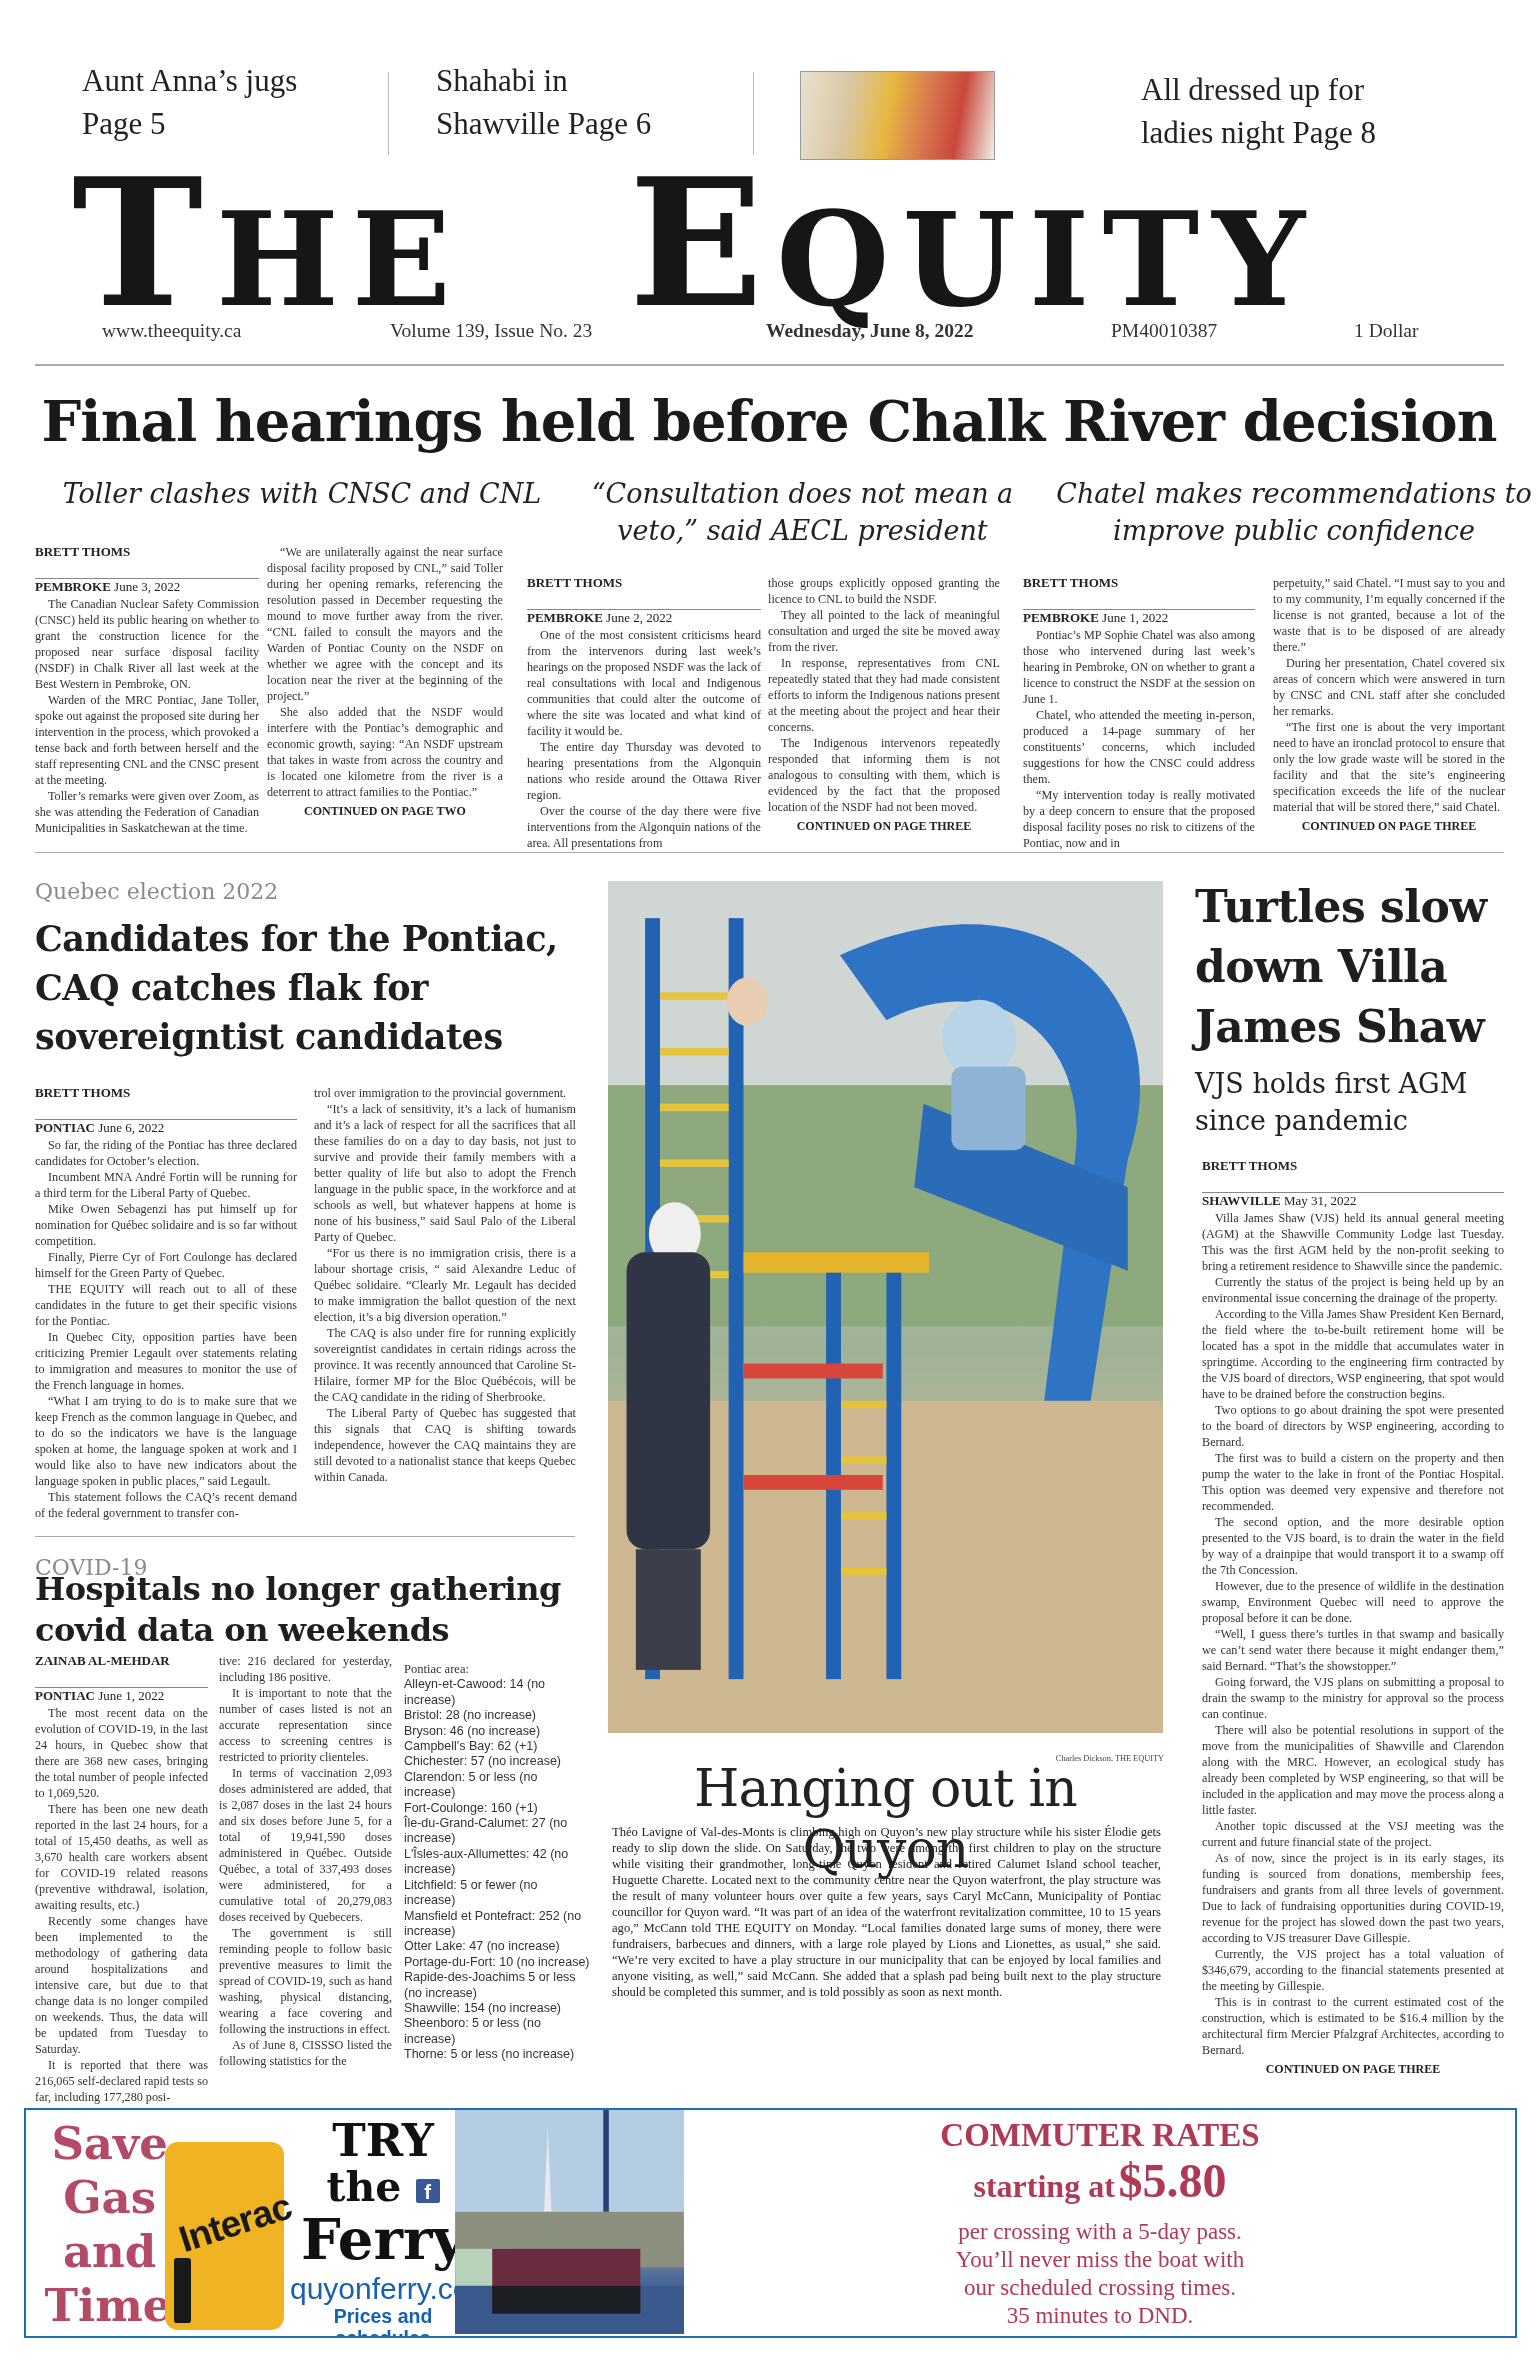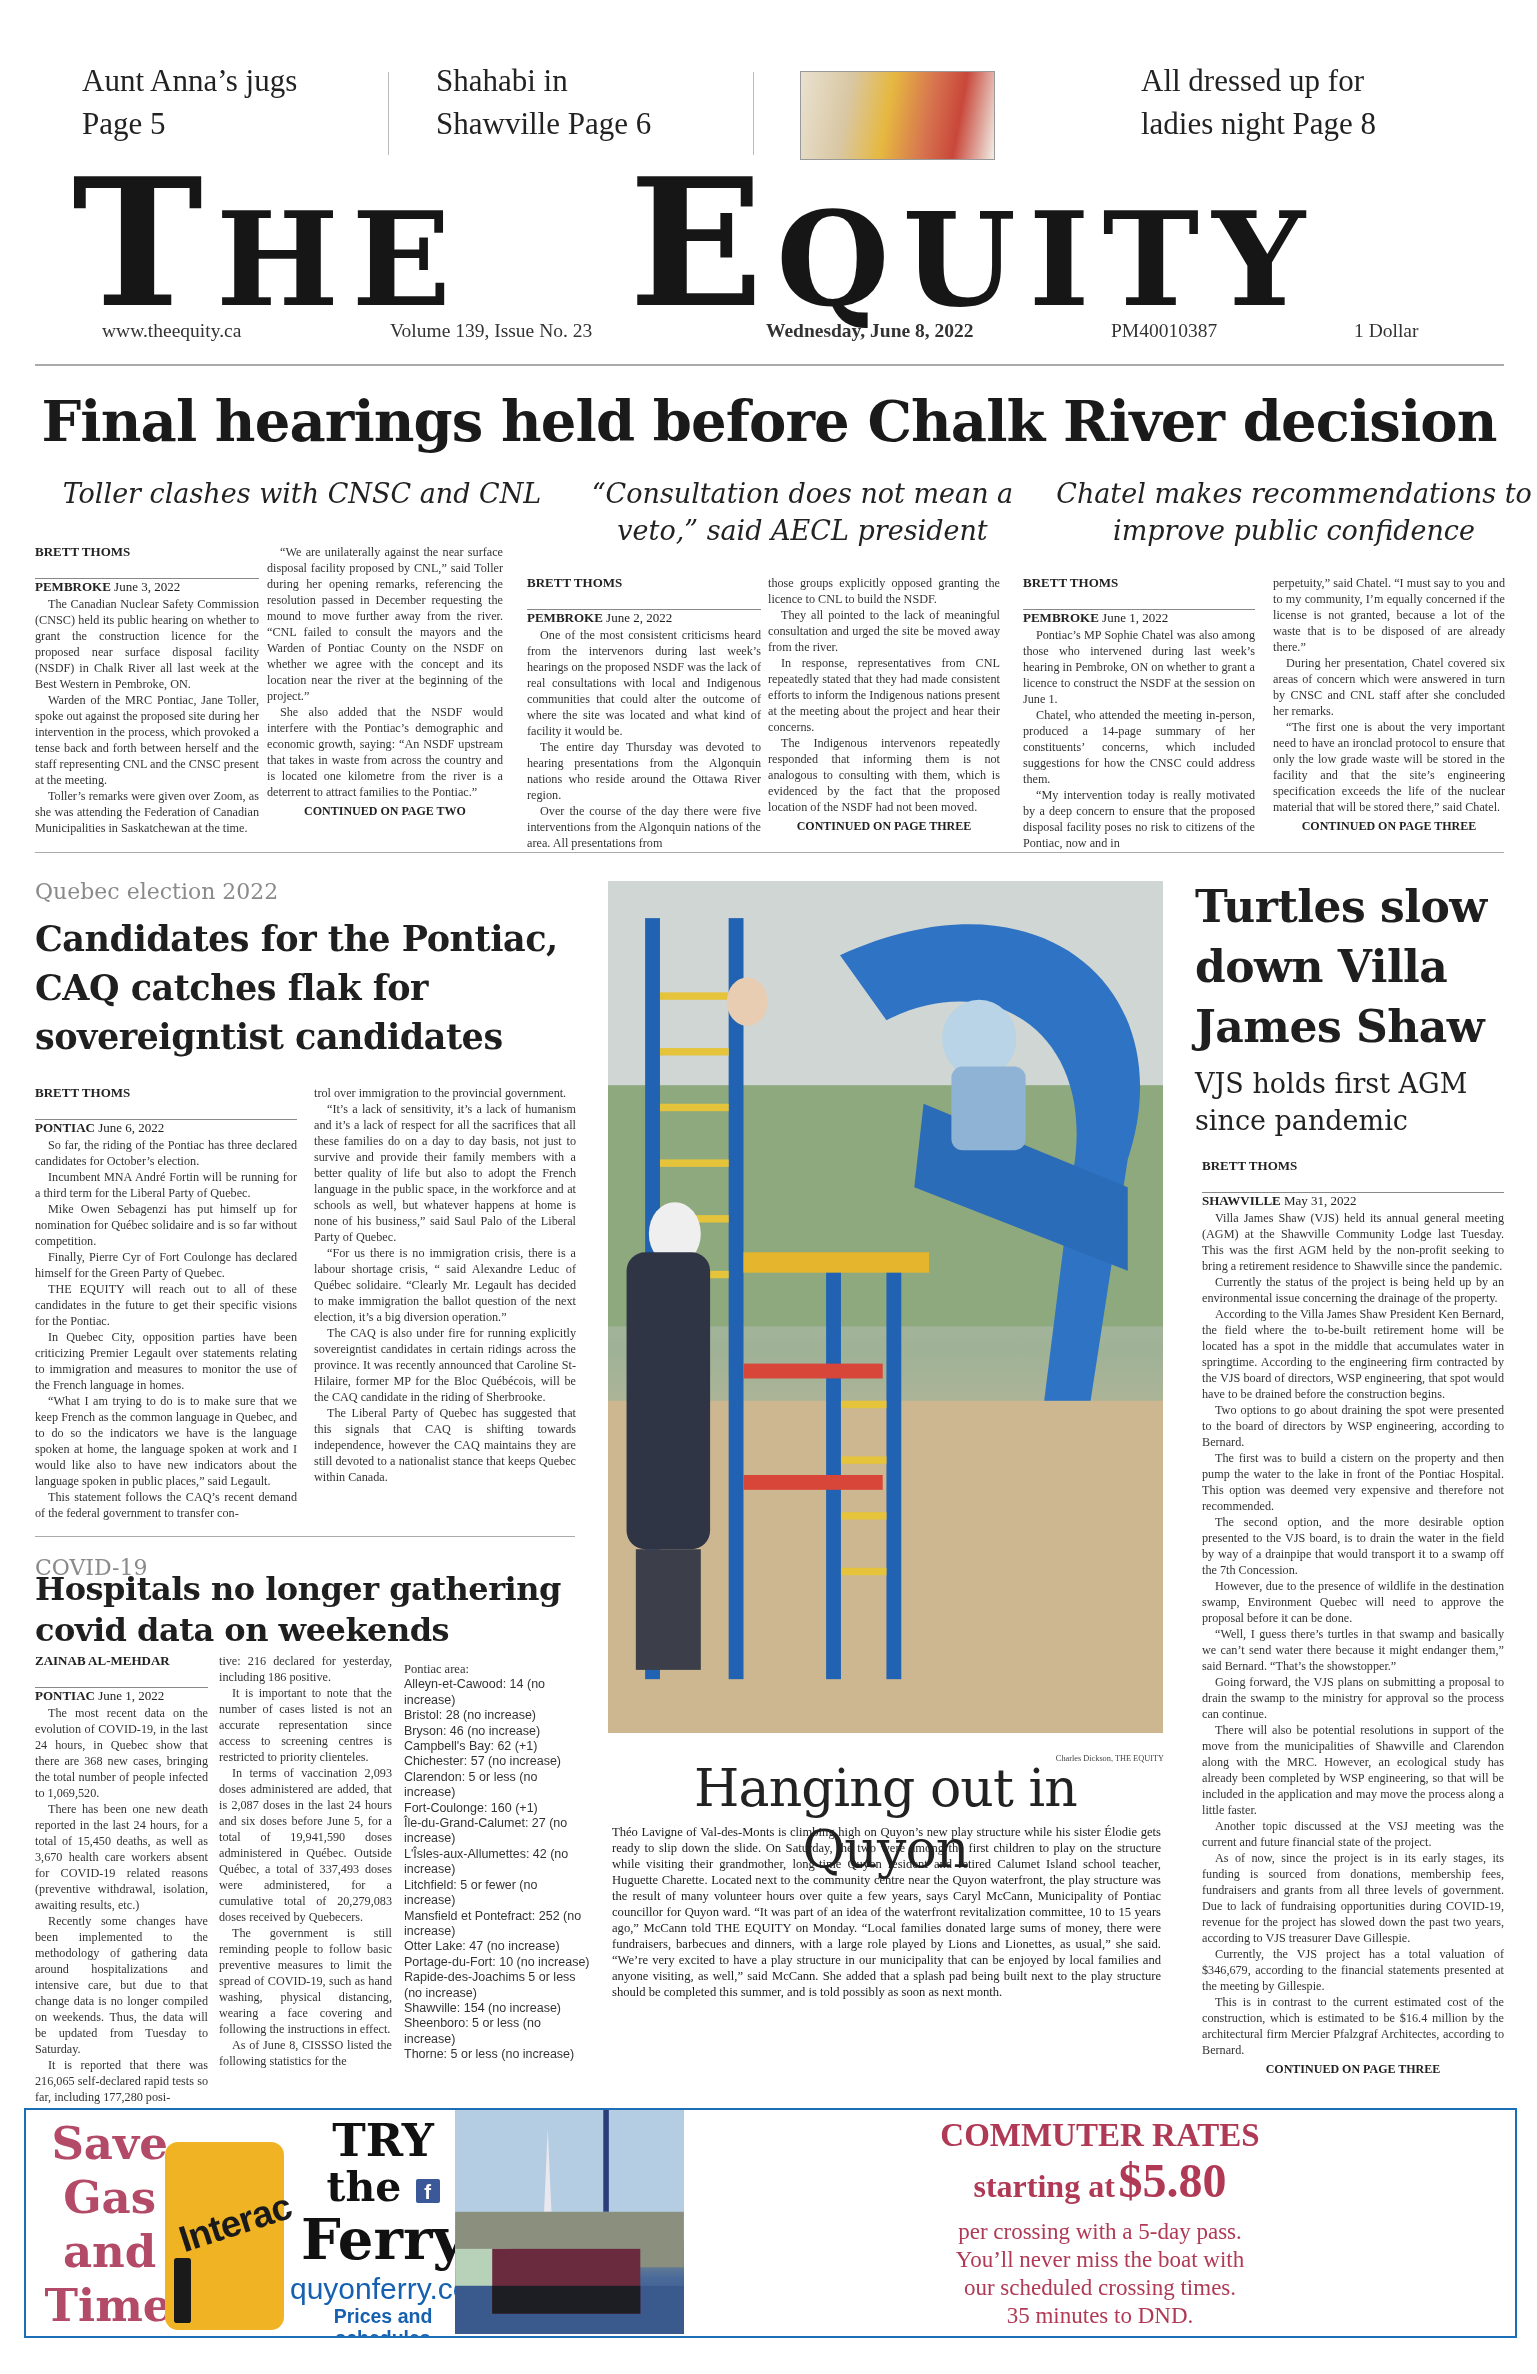--- a/index.html
+++ b/index.html
@@ -46,21 +46,21 @@
   <div>Aunt Anna’s jugs</div>
   <div>Page  5</div>
 </div>
 <div class="vrule" style="left:388px;top:72px;height:83px;"></div>
 <div class="abs teaser" style="left:436px;top:59px;width:297px;">
   <div>Shahabi in</div>
   <div>Shawville  Page 6</div>
 </div>
 <div class="vrule" style="left:753px;top:72px;height:83px;"></div>
 <div class="abs" style="left:800px;top:71px;width:195px;height:89px;border:0.9px solid #999;background:linear-gradient(100deg,#e9e1cf 0%,#d9c7a3 25%,#e6b840 45%,#d7744f 65%,#c9473a 80%,#f1efe7 100%);"></div>
-<div class="abs teaser" style="left:1141px;top:59px;width:315px;">
+<div class="abs teaser" style="left:1141px;top:68px;width:315px;">
   <div>All dressed up for</div>
   <div>ladies night  Page 8</div>
 </div>
 
 <div class="masthead">
   <span style="position:absolute;left:0;top:0;"><span class="big">T</span><span class="sm">HE</span></span>
   <span style="position:absolute;left:557px;top:0;"><span class="big">E</span><span class="sm">QUITY</span></span>
 </div>
 <div class="meta-row">
   <span style="left:102px;">www.theequity.ca</span>

